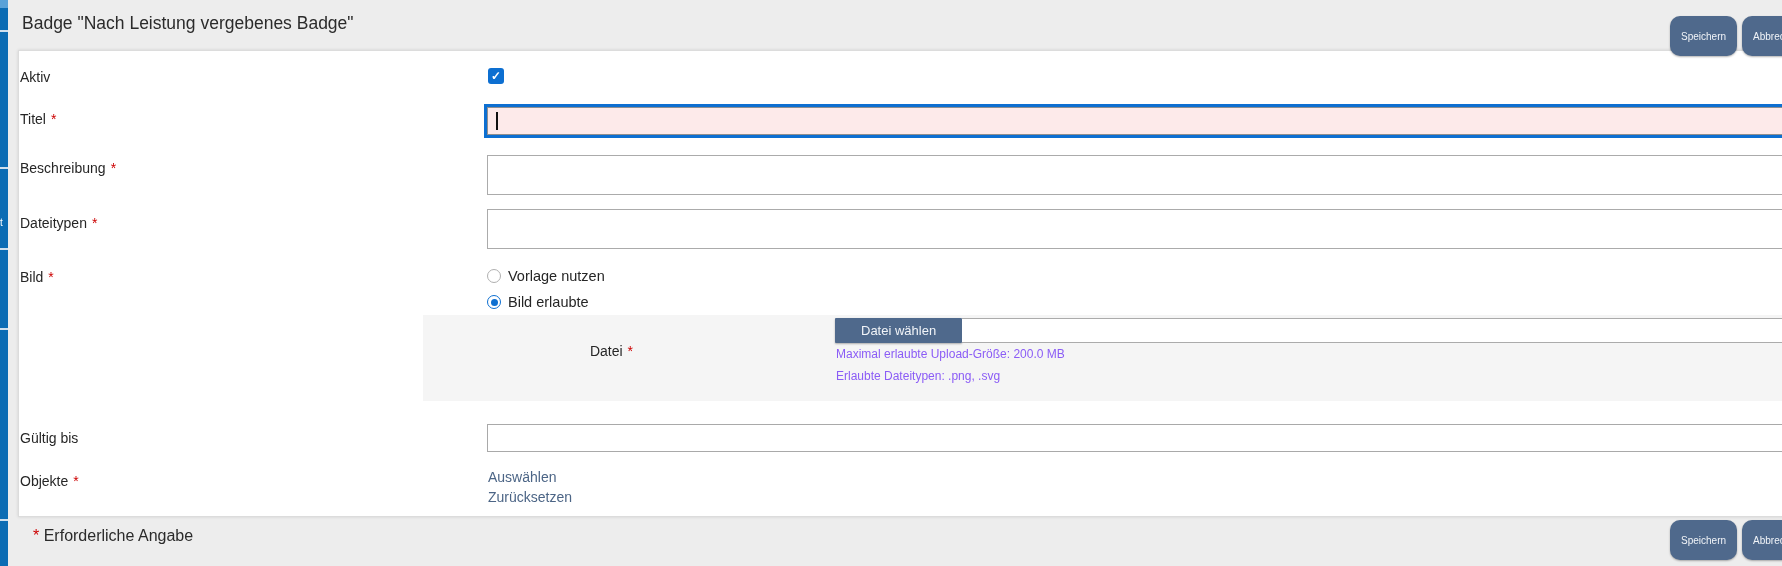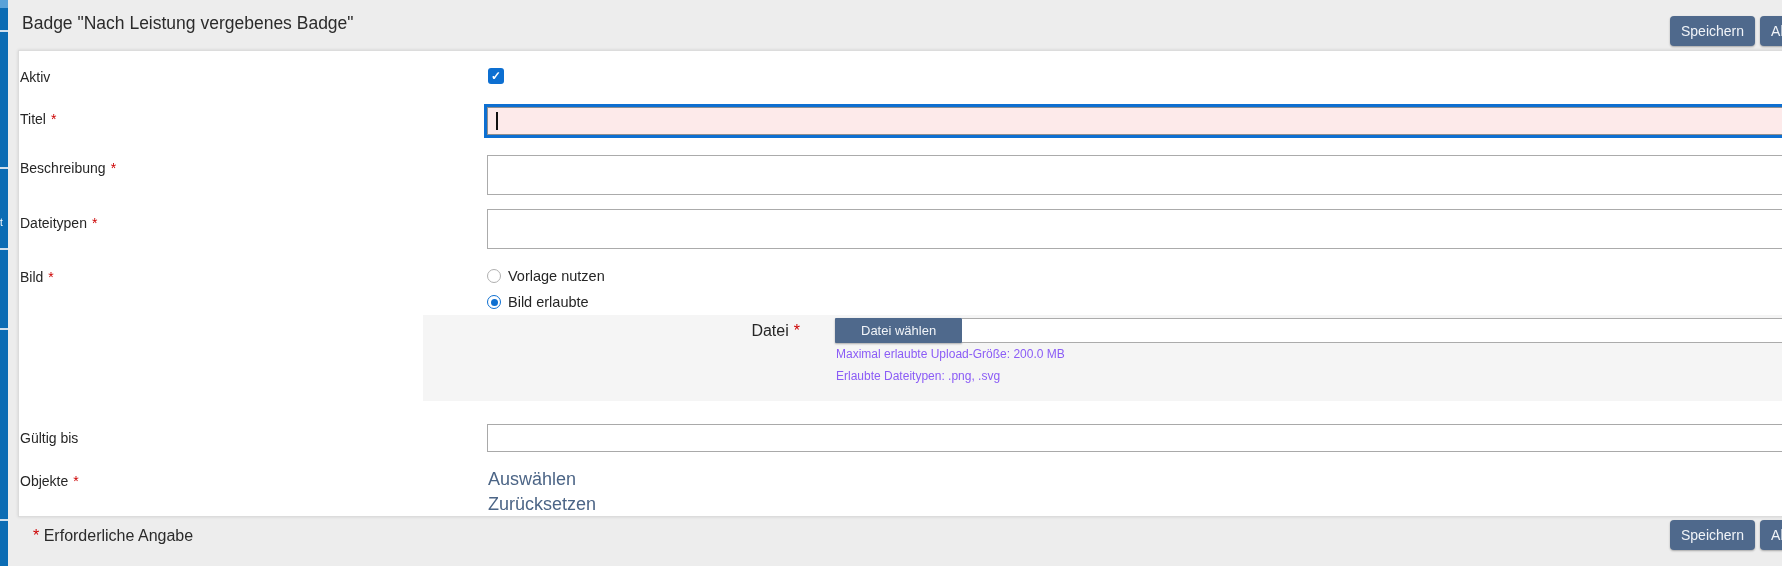--- a/index.html
+++ b/index.html
@@ -15,23 +15,23 @@
   .strip{position:absolute;left:0;top:0;width:8px;height:566px;background:#0b6cb4;z-index:5;}
   .strip-top{position:absolute;left:0;top:0;width:8px;height:8px;background:#5aa2d8;}
   .strip-div{position:absolute;left:0;width:8px;height:2px;background:#cfe0ee;}
   .strip-t{position:absolute;left:0px;top:218px;color:#ffffff;font-size:10px;line-height:10px;}
   
   .page-title{position:absolute;left:22px;top:13px;font-size:17.5px;color:#2b2b2b;white-space:nowrap;z-index:3;}
   .actions{position:absolute;left:1670px;display:flex;gap:5px;white-space:nowrap;z-index:6;}
   .actions.top{top:16px;}
   .actions.bottom{top:520px;}
   .btn{
-    background:#4f698c;color:#f1f4f8;border:none;border-radius:4px;
-    font-family:"Liberation Sans",sans-serif;font-size:14px;
-    padding:5px 11px;height:30px;line-height:17px;
+    background:#4f698c;color:#f1f4f8;border:none;border-radius:10px;
+    font-family:"Liberation Sans",sans-serif;font-size:10px;
+    padding:5px 11px;height:40px;line-height:17px;
     box-shadow:0 1px 2px rgba(0,0,0,.3);cursor:pointer;white-space:nowrap;
   }
   
   .panel{
     position:absolute;left:18px;top:50px;width:1775px;height:467px;
     background:#ffffff;border:1px solid #dcdcdc;box-shadow:0 0 3px rgba(0,0,0,.12);
     box-sizing:border-box;z-index:1;
   }
   
   .flabel{position:absolute;left:20px;width:438px;text-align:left;font-size:14px;color:#262626;z-index:2;white-space:nowrap;}
@@ -51,31 +51,31 @@
   .tarea{height:38px;border:1px solid #ababab;}
   .tarea.b{top:155px;}
   .tarea.k{top:209px;}
   .input-plain{top:424px;height:26px;border:1px solid #a9a9a9;}
   .radio-row{position:absolute;left:487px;display:flex;align-items:center;gap:7px;font-size:14.5px;color:#262626;z-index:2;cursor:pointer;}
   .radio{width:14px;height:14px;border-radius:50%;background:#fff;box-sizing:border-box;flex:0 0 auto;}
   .radio.off{border:1px solid #b0b0b0;}
   .radio.on{border:1.5px solid #0d6fd1;position:relative;}
   .radio.on::after{content:"";position:absolute;left:50%;top:50%;width:7px;height:7px;margin:-3.5px 0 0 -3.5px;border-radius:50%;background:#0d6fd1;}
   .subpanel{position:absolute;left:423px;top:315px;width:1370px;height:86px;background:#f5f5f5;z-index:2;}
-  .flabel2{position:absolute;left:423px;width:377px;text-align:right;font-size:16px;color:#262626;z-index:3;white-space:nowrap;}
+  .flabel2{position:absolute;left:423px;width:377px;text-align:center;font-size:14px;color:#262626;z-index:3;white-space:nowrap;margin-top:21px;}
   .filewrap{position:absolute;left:835px;top:318px;display:flex;z-index:3;}
   .filebtn{
     background:#4f698c;color:#f1f4f8;border:none;border-radius:1px;
     font-family:"Liberation Sans",sans-serif;font-size:13px;padding:4px 26px;height:25px;
     box-shadow:0 1px 2px rgba(0,0,0,.3);cursor:pointer;white-space:nowrap;
   }
   .filearea{width:860px;height:23px;background:#fff;border:1px solid #ababab;border-left:none;align-self:center;}
   .hint{position:absolute;left:836px;font-size:12px;color:#8b5cf6;z-index:3;white-space:nowrap;}
   .links{position:absolute;left:488px;top:469px;z-index:2;display:flex;flex-direction:column;gap:4px;}
-  .links a{color:#4c6586;font-size:18px;text-decoration:none;cursor:pointer;}
+  .links a{color:#4c6586;font-size:14px;text-decoration:none;cursor:pointer;}
   
   .foot-note{position:absolute;left:33px;top:527px;font-size:16px;color:#2b2b2b;z-index:2;}
 </style>
 </head>
 <body>
 
 <div class="strip">
   <div class="strip-top"></div>
   <div class="strip-div" style="top:30px"></div>
   <div class="strip-div" style="top:167px"></div>

